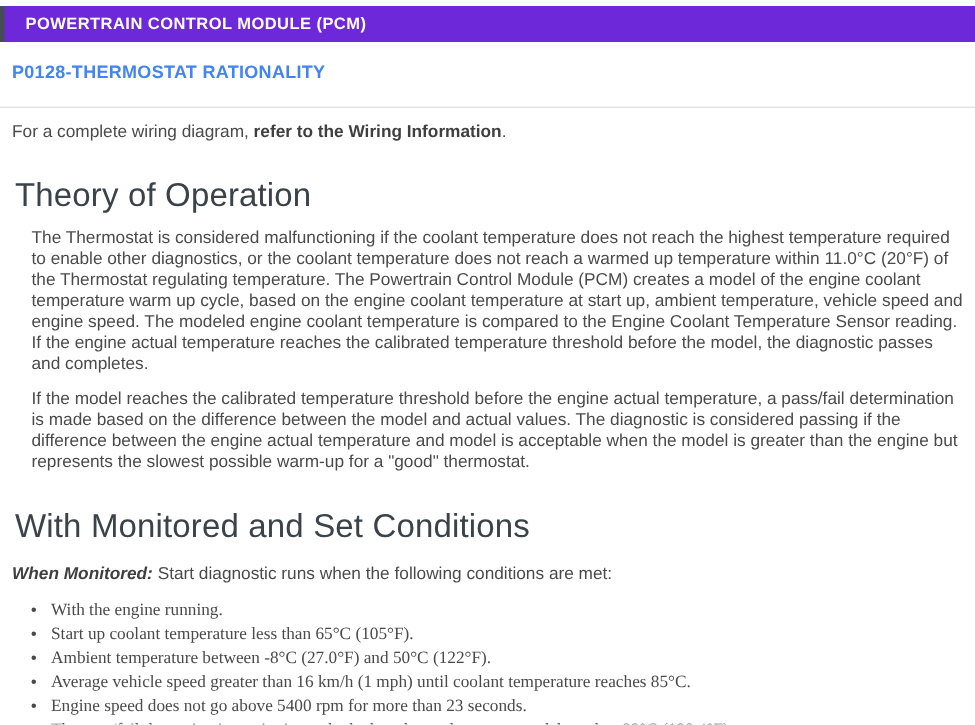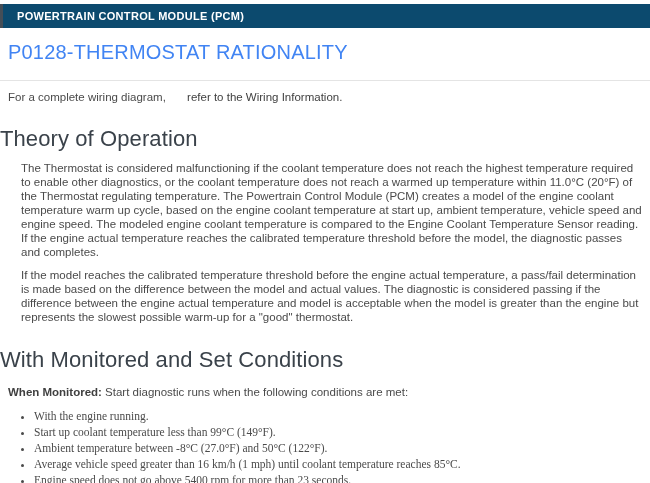--- a/index.html
+++ b/index.html
@@ -7,71 +7,71 @@
   body {
     width: 650px;
     height: 483px;
     background: #ffffff;
     font-family: "Liberation Sans", sans-serif;
     color: #4a4a4a;
     overflow: hidden;
   }
   .topbar {
     margin-top: 4px;
-    background: #0c4a6e;
+    background: #6d28d9;
     border-left: 3px solid #454e57;
     color: #ffffff;
     font-size: 11px;
     font-weight: bold;
     letter-spacing: 0.3px;
     padding: 6px 10px 6px 14px;
     text-transform: uppercase;
   }
   .dtc-title {
     color: #4184f3;
-    font-size: 20px;
-    font-weight: normal;
+    font-size: 12px;
+    font-weight: bold;
     letter-spacing: 0.2px;
     margin: 13px 8px 16px 8px;
   }
   .rule {
     border: none;
     border-top: 1px solid #e4e4e4;
     margin: 9px 0 0 0;
   }
   .wiring-line {
     font-size: 11.5px;
     margin: 10px 8px 0 8px;
   }
   .wiring-line .ref {
-    font-weight: normal;
+    font-weight: bold;
     color: #3f3f3f;
     cursor: pointer;
-    margin-left: 18px;
   }
   h2.section-heading {
     font-size: 22px;
     font-weight: 400;
     color: #3a424a;
-    margin: 23px 8px 0 0;
+    margin: 23px 8px 0 10px;
     letter-spacing: 0.1px;
   }
   p.body-text {
     font-size: 11.5px;
     line-height: 1.22;
     margin: 9px 8px 0 21px;
   }
   .label-line {
     font-size: 11.5px;
     line-height: 1.22;
     margin: 12px 8px 0 8px;
   }
   .label-line .bold, .standalone-label {
     font-weight: bold;
     color: #3f3f3f;
+    font-style: italic;
   }
   ul.cond-list {
     margin: 10px 8px 0 0;
     padding-left: 34px;
   }
   ul.cond-list li {
     font-size: 11.5px;
     line-height: 1.22;
     margin-bottom: 2px;
     font-family: Liberation Serif, serif;
@@ -94,18 +94,18 @@
 
 <p class="body-text">The Thermostat is considered malfunctioning if the coolant temperature does not reach the highest temperature required to enable other diagnostics, or the coolant temperature does not reach a warmed up temperature within 11.0°C (20°F) of the Thermostat regulating temperature. The Powertrain Control Module (PCM) creates a model of the engine coolant temperature warm up cycle, based on the engine coolant temperature at start up, ambient temperature, vehicle speed and engine speed. The modeled engine coolant temperature is compared to the Engine Coolant Temperature Sensor reading. If the engine actual temperature reaches the calibrated temperature threshold before the model, the diagnostic passes and completes.</p>
 <p class="body-text">If the model reaches the calibrated temperature threshold before the engine actual temperature, a pass/fail determination is made based on the difference between the model and actual values. The diagnostic is considered passing if the difference between the engine actual temperature and model is acceptable when the model is greater than the engine but represents the slowest possible warm-up for a "good" thermostat.</p>
 
 <h2 class="section-heading">With Monitored and Set Conditions</h2>
 
 <div class="label-line"><span class="bold">When Monitored:</span><span> Start diagnostic runs when the following conditions are met:</span></div>
 
 <ul class="cond-list">
   <li>With the engine running.</li>
-  <li>Start up coolant temperature less than 99°C (149°F).</li>
+  <li>Start up coolant temperature less than 65°C (105°F).</li>
   <li>Ambient temperature between -8°C (27.0°F) and 50°C (122°F).</li>
   <li>Average vehicle speed greater than 16 km/h (1 mph) until coolant temperature reaches 85°C.</li>
   <li>Engine speed does not go above 5400 rpm for more than 23 seconds.</li>
   <li>The pass/fail determination point is reached when the coolant temp model reaches 88°C (190.4°F).</li>
 </ul>
 
 </body></html>

